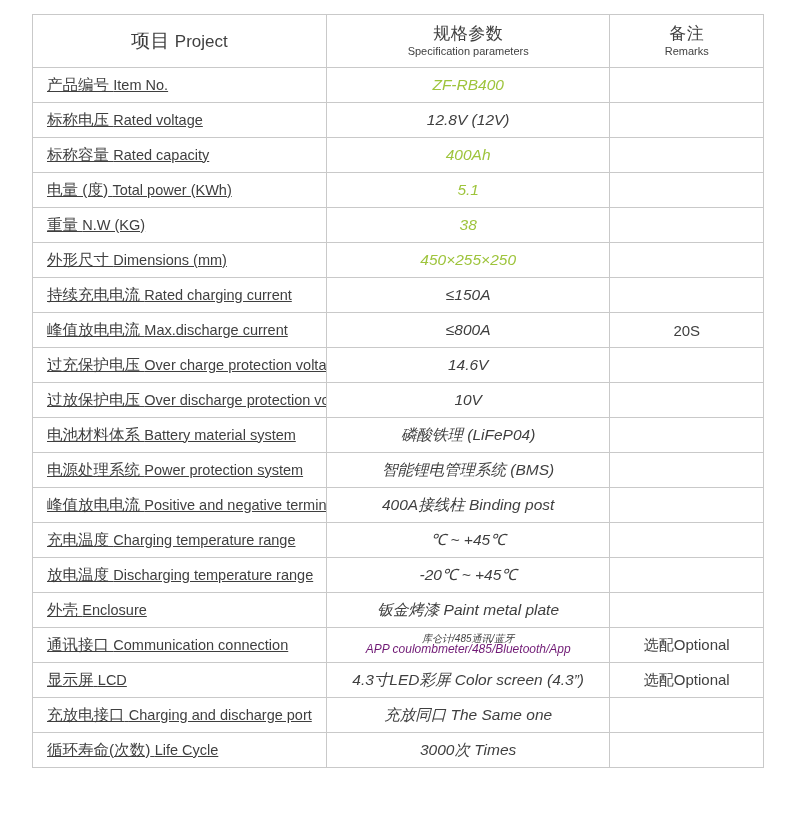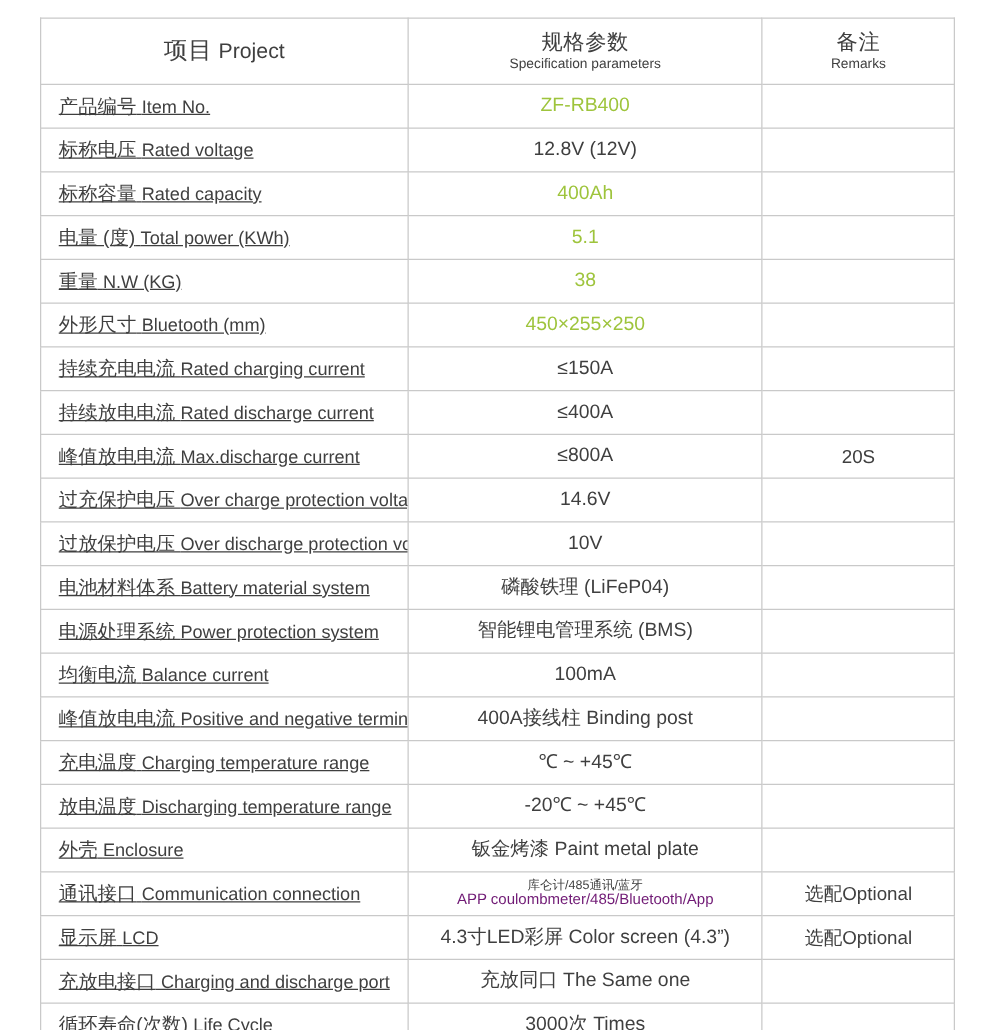--- a/index.html
+++ b/index.html
@@ -66,20 +66,21 @@
   }
   tbody td.item .cn {
     font-size: 15.5px;
   }
   tbody td.item .en {
     font-size: 14.5px;
   }
   tbody td.spec {
     font-size: 15.5px;
     line-height: 1.15;
+    font-style: italic;
   }
   tbody td.spec .sub {
     display: block;
     font-size: 12px;
     color: #701a75;
     margin-top: -1px;
   }
   tbody td.spec .main-sm {
     display: block;
     font-size: 10px;
@@ -139,32 +140,27 @@
           <td class="item"><span class="cn">电量 (度)</span> <span class="en">Total power (KWh)</span></td>
           <td class="spec"><span class="hl">5.1</span></td>
           <td class="remark"><span></span></td>
         </tr>
         <tr>
           <td class="item"><span class="cn">重量</span> <span class="en">N.W (KG)</span></td>
           <td class="spec"><span class="hl">38</span></td>
           <td class="remark"><span></span></td>
         </tr>
         <tr>
-          <td class="item"><span class="cn">外形尺寸</span> <span class="en">Bluetooth (mm)</span></td>
+          <td class="item"><span class="cn">外形尺寸</span> <span class="en">Dimensions (mm)</span></td>
           <td class="spec"><span class="hl">450×255×250</span></td>
           <td class="remark"><span></span></td>
         </tr>
         <tr>
           <td class="item"><span class="cn">持续充电电流</span> <span class="en">Rated charging current</span></td>
           <td class="spec"><span>≤150A</span></td>
-          <td class="remark"><span></span></td>
-        </tr>
-        <tr>
-          <td class="item"><span class="cn">持续放电电流</span> <span class="en">Rated discharge current</span></td>
-          <td class="spec"><span>≤400A</span></td>
           <td class="remark"><span></span></td>
         </tr>
         <tr>
           <td class="item"><span class="cn">峰值放电电流</span> <span class="en">Max.discharge current</span></td>
           <td class="spec"><span>≤800A</span></td>
           <td class="remark"><span>20S</span></td>
         </tr>
         <tr>
           <td class="item"><span class="cn">过充保护电压</span> <span class="en">Over charge protection voltage</span></td>
           <td class="spec"><span>14.6V</span></td>
@@ -176,25 +172,20 @@
           <td class="remark"><span></span></td>
         </tr>
         <tr>
           <td class="item"><span class="cn">电池材料体系</span> <span class="en">Battery material system</span></td>
           <td class="spec"><span>磷酸铁理 (LiFeP04)</span></td>
           <td class="remark"><span></span></td>
         </tr>
         <tr>
           <td class="item"><span class="cn">电源处理系统</span> <span class="en">Power protection system</span></td>
           <td class="spec"><span>智能锂电管理系统 (BMS)</span></td>
-          <td class="remark"><span></span></td>
-        </tr>
-        <tr>
-          <td class="item"><span class="cn">均衡电流</span> <span class="en">Balance current</span></td>
-          <td class="spec"><span>100mA</span></td>
           <td class="remark"><span></span></td>
         </tr>
         <tr>
           <td class="item"><span class="cn">峰值放电电流</span> <span class="en">Positive and negative terminals</span></td>
           <td class="spec"><span>400A接线柱 Binding post</span></td>
           <td class="remark"><span></span></td>
         </tr>
         <tr>
           <td class="item"><span class="cn">充电温度</span> <span class="en">Charging temperature range</span></td>
           <td class="spec"><span>℃ ~ +45℃</span></td>

